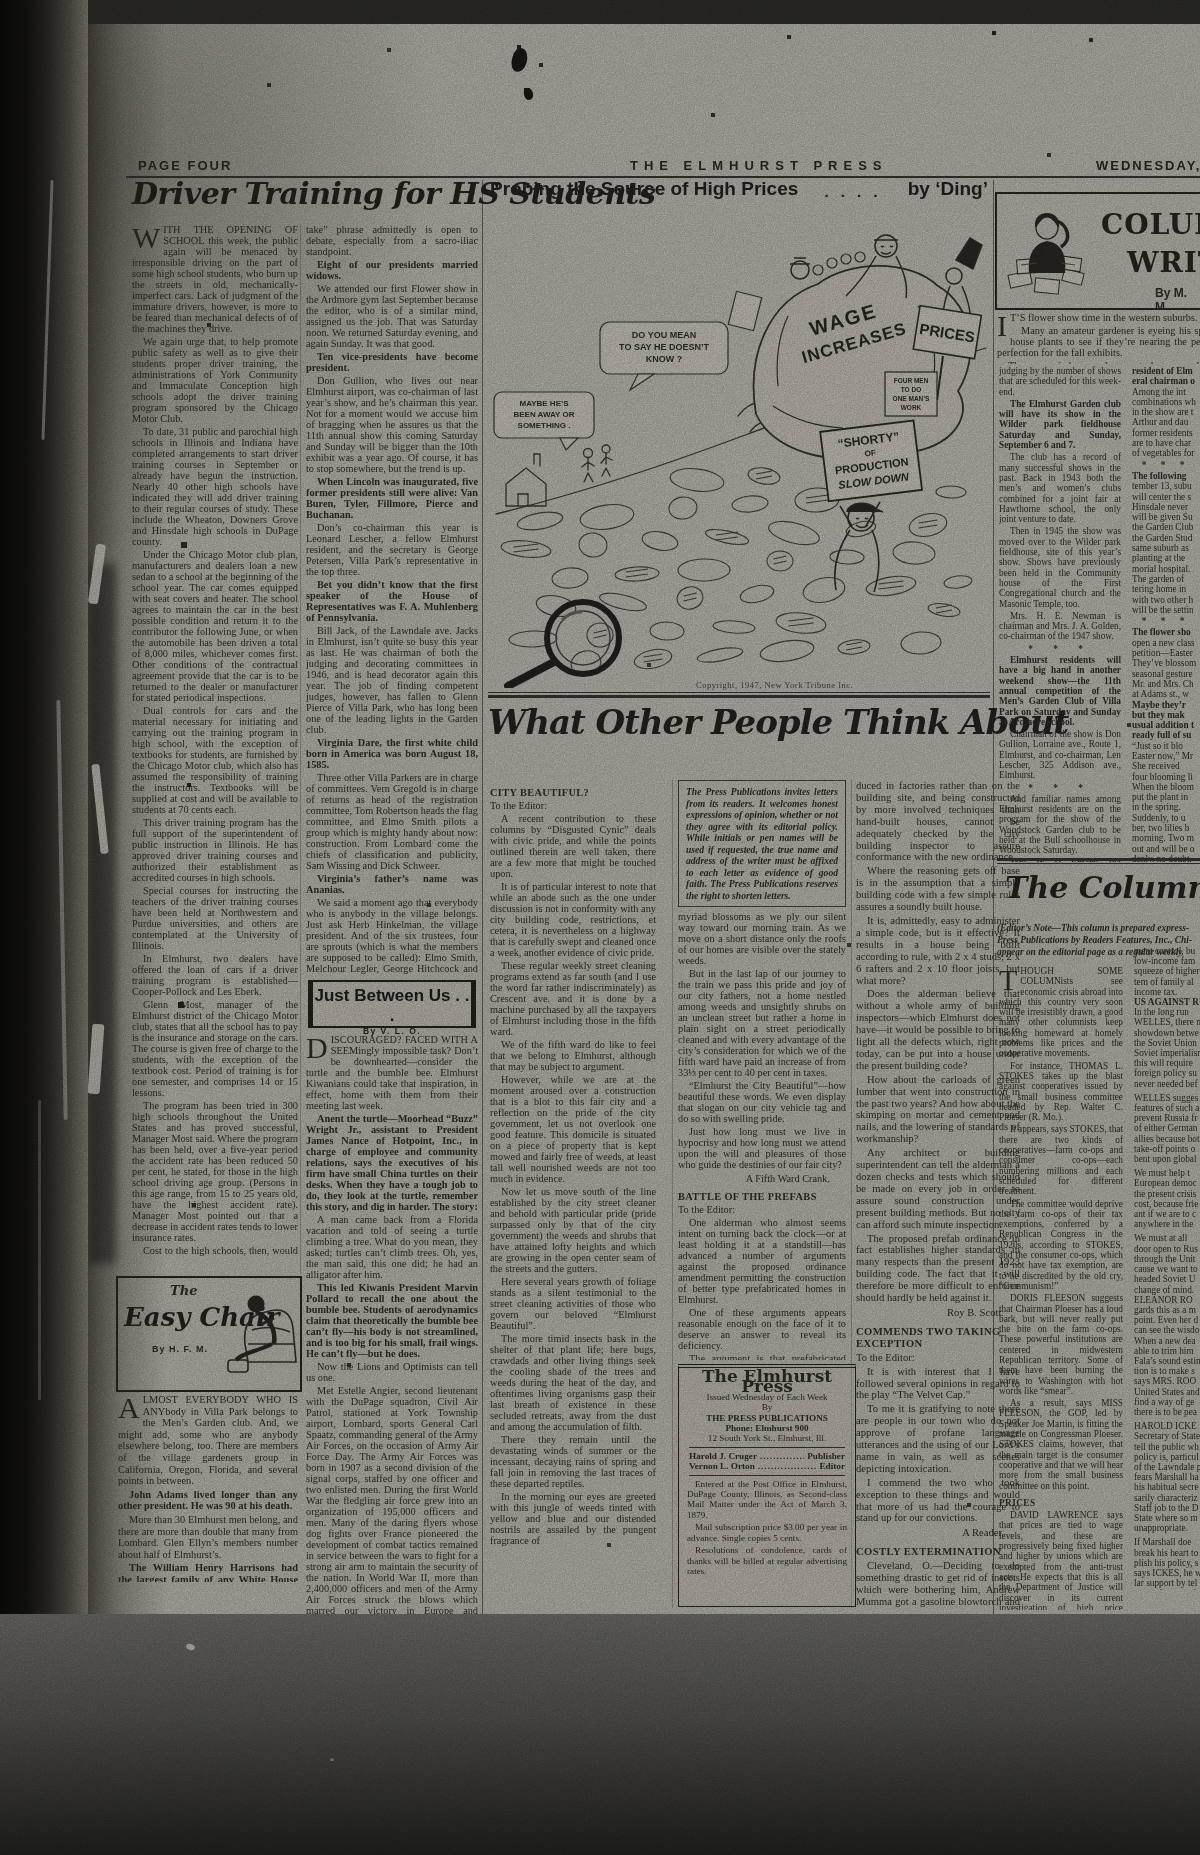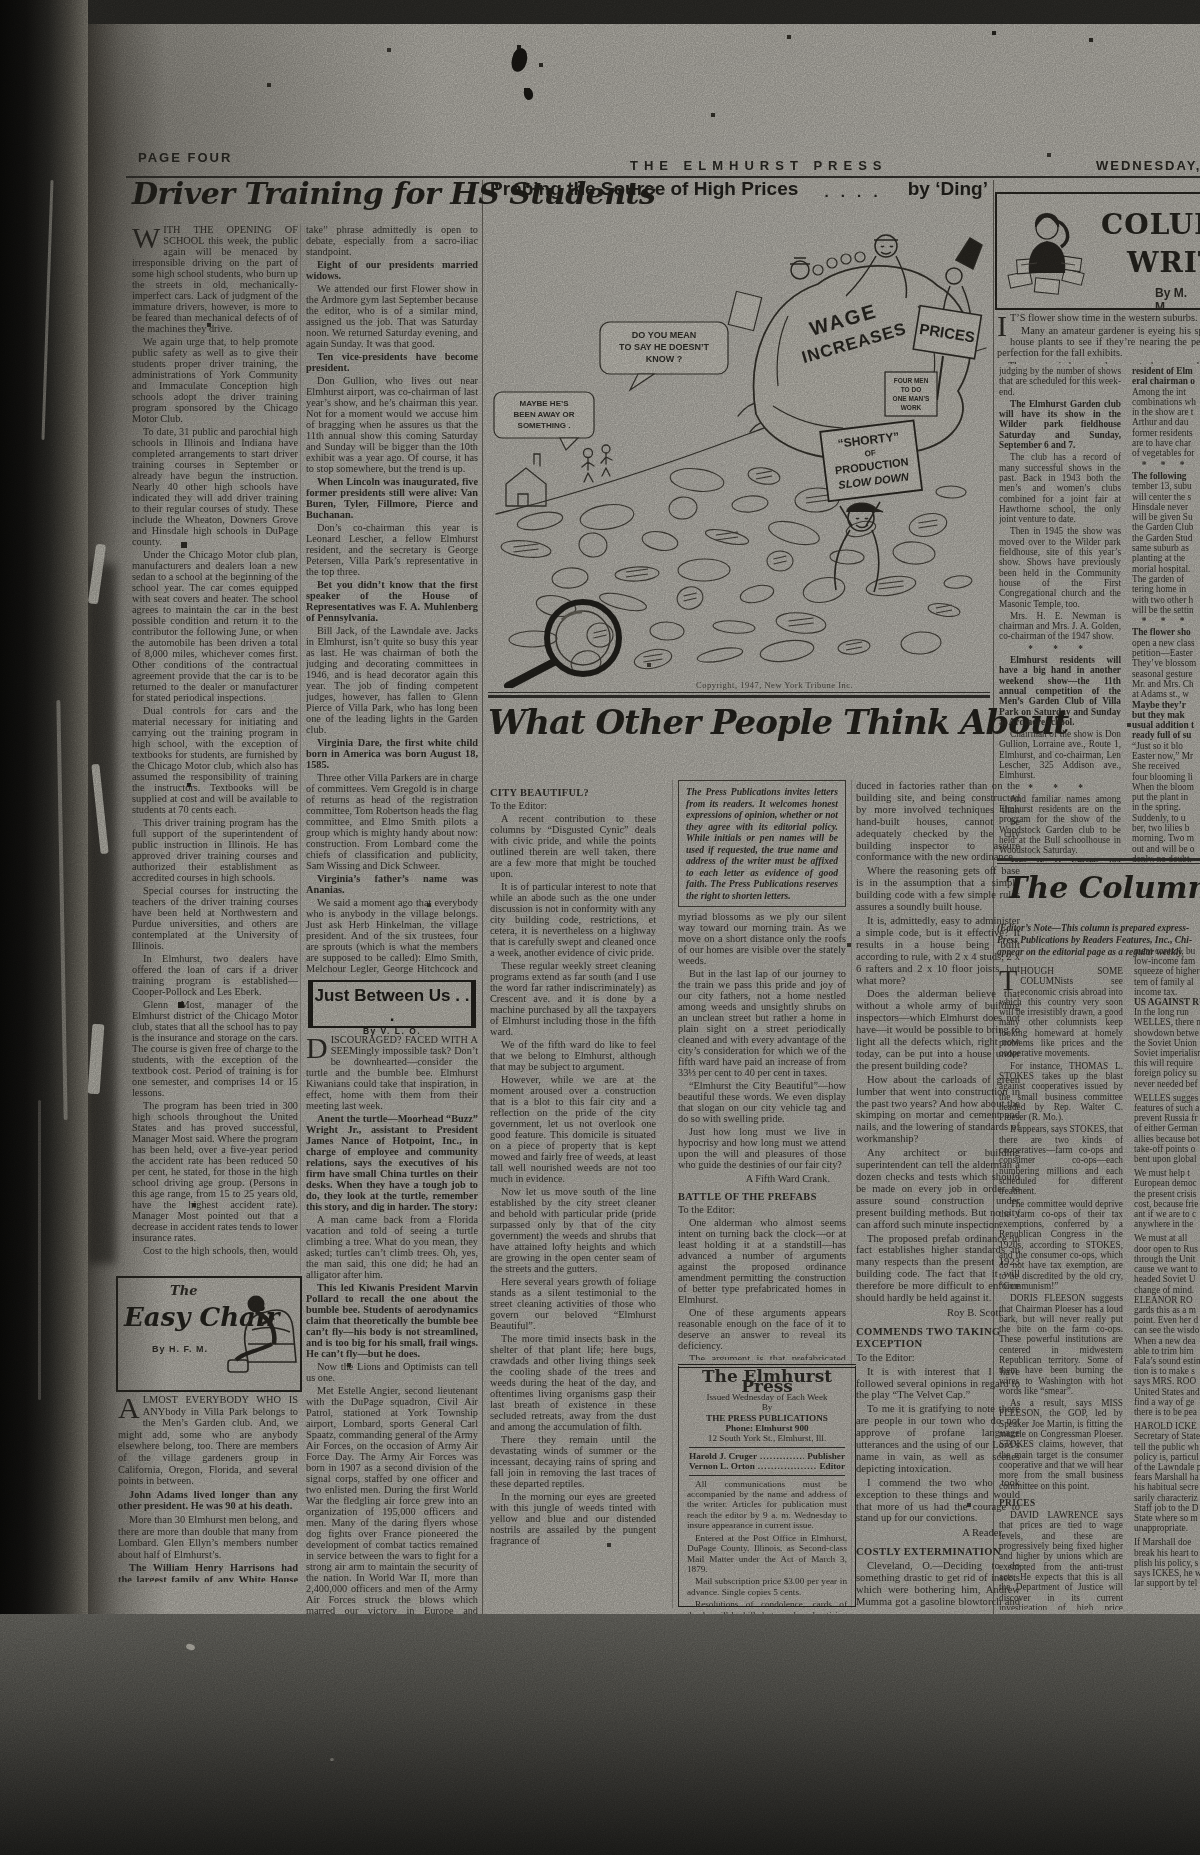--- a/index.html
+++ b/index.html
@@ -95,21 +95,21 @@
   <div id="page">
     <div class="binding-shadow"></div>
     <div class="binding-blotch"></div>
     <div class="tear" style="left:4px;top:520px;width:10px;height:60px;transform:rotate(8deg)"></div>
     <div class="tear" style="left:8px;top:740px;width:8px;height:90px;transform:rotate(-6deg)"></div>
     <div class="tear" style="left:2px;top:1000px;width:12px;height:70px;transform:rotate(4deg)"></div>
     <div class="blob" style="left:424px;top:24px;width:15px;height:24px;transform:rotate(15deg)"></div>
     <div class="blob" style="left:436px;top:64px;width:9px;height:12px;transform:rotate(-10deg)"></div>
     <div class="dust"></div>
 
-    <div class="hdr" style="left:50px;top:126px">PAGE FOUR</div>
+    <div class="hdr" style="left:50px;top:134px">PAGE FOUR</div>
     <div class="hdr" style="left:542px;top:134px;width:240px;text-align:center;letter-spacing:6px">THE ELMHURST PRESS</div>
     <div class="hdr" style="left:1008px;top:134px">WEDNESDAY, SEPTEMBER</div>
     <div class="hrule" style="left:38px;top:152px;width:1074px;height:2px"></div>
 
     <div class="vrule" style="left:394px;top:156px;height:1434px"></div>
     <div class="vrule" style="left:905px;top:156px;height:1434px"></div>
     <div class="vrule faint" style="left:212px;top:200px;height:1050px"></div>
     <div class="vrule faint" style="left:584px;top:756px;height:828px"></div>
     <div class="vrule faint" style="left:763px;top:756px;height:828px"></div>
 
@@ -372,21 +372,20 @@
             <span class="leader"></span>
             <span>Publisher</span>
         </div>
         <div class="staffrow">
           <span>Vernon L. Orton</span>
             <span class="leader"></span>
             <span>Editor</span>
         </div>
         <div class="mrule"></div>
         <div>
-          <p class="fine">All communications must be accompanied by the name and address of the writer. Articles for publication must reach the editor by 9 a. m. Wednesday to insure appearance in current issue.</p>
           <p class="fine">Entered at the Post Office in Elmhurst, DuPage County, Illinois, as Second-class Mail Matter under the Act of March 3, 1879.</p>
           <p class="fine">Mail subscription price $3.00 per year in advance. Single copies 5 cents.</p>
           <p class="fine">Resolutions of condolence, cards of thanks will be billed at regular advertising rates.</p>
         </div>
 
       </div>
     </div>
     <div class="flow" style="left:768px;top:756px;width:164px;height:828px;font-size:10.6px;line-height:11.9px">
         <p class="para ni">duced in factories rather than on the building site, and being constructed by more involved techniques than hand-built houses, cannot be adequately checked by the city building inspector to assure conformance with the new ordinance.</p>
         <p class="para">Where the reasoning gets off base is in the assumption that a simple building code with a few simple rules assures a soundly built house.</p>

